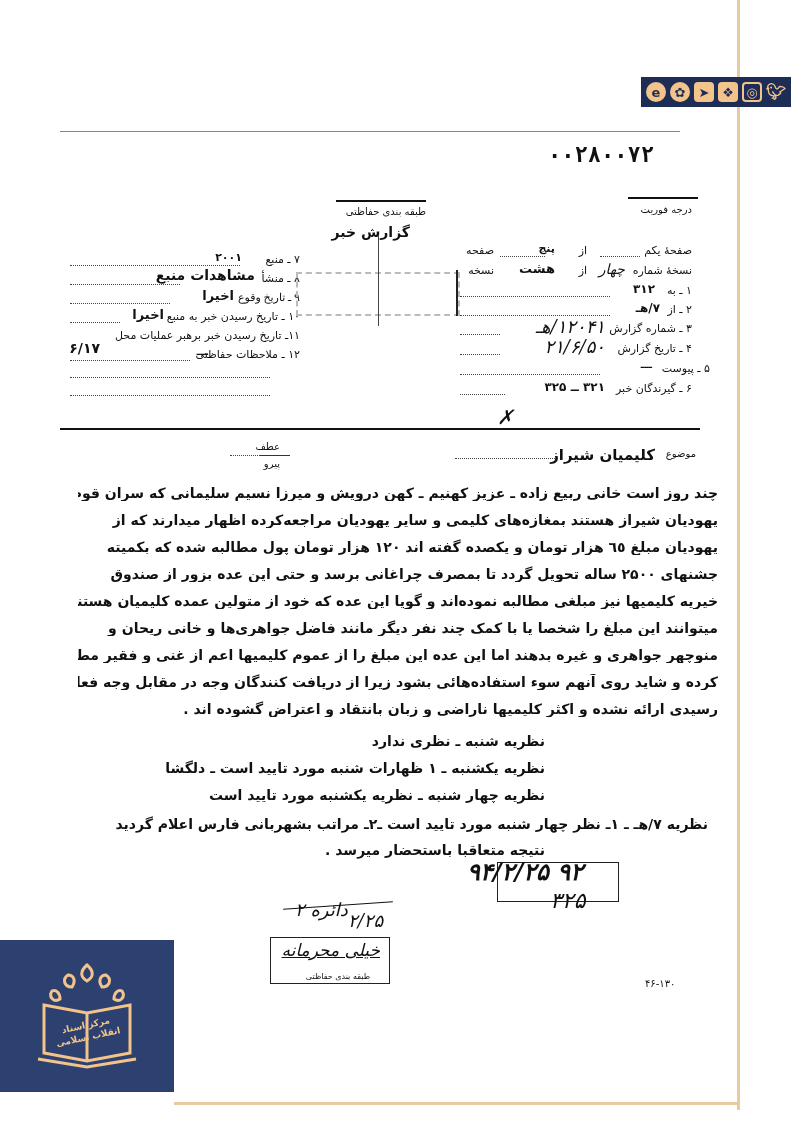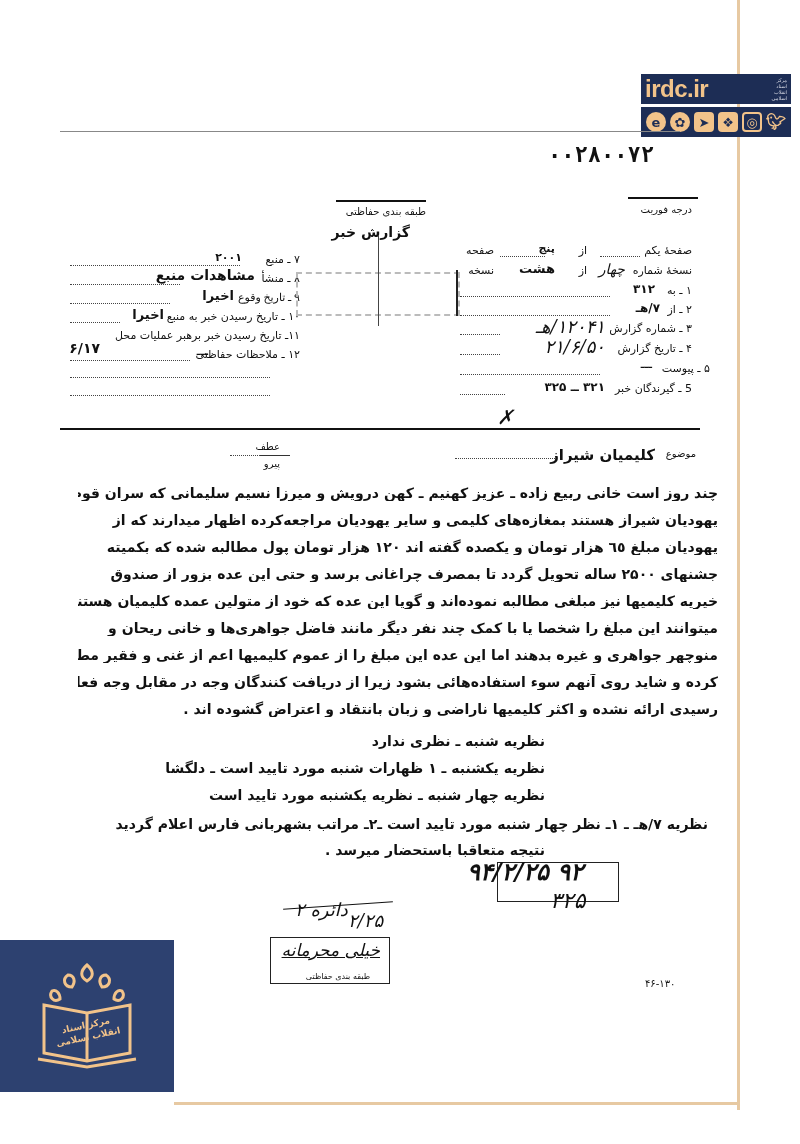--- a/index.html
+++ b/index.html
@@ -26,29 +26,20 @@
   .logo-box{position:absolute;left:0;top:940px;width:174px;height:152px;background:#2d4170;display:flex;align-items:center;justify-content:center;}
   .logo-inner{width:118px;height:118px;position:relative;}
 </style>
 </head>
 <body>
 
 <div class="frame-line" style="left:737px;top:0;width:3px;height:1110px;"></div>
 <div class="frame-line" style="left:174px;top:1102px;width:566px;height:3px;"></div>
 
 <div class="brand">
-  <div class="brand-top">
-    <span class="url">irdc.ir</span>
-    <div class="mini">
-      <div>مرکز</div>
-      <div>اسناد</div>
-      <div>انقلاب</div>
-      <div>اسلامی</div>
-    </div>
-  </div>
   <div class="brand-social">
     <span class="soc round">e</span>
     <span class="soc round">✿</span>
     <span class="soc">➤</span>
     <span class="soc">❖</span>
     <span class="soc outline">◎</span>
     <span class="soc" style="background:transparent;color:#f2c38a;font-size:16px;">🐦︎</span>
   </div>
 </div>
 
@@ -93,21 +84,21 @@
   <div class="dots" style="left:460px;top:334px;width:40px;"></div>
 
   <div class="t" style="right:108px;top:342px;">۴ ـ تاریخ گزارش</div>
   <div class="t hand" style="right:195px;top:336px;font-size:18px;">۲۱/۶/۵۰</div>
   <div class="dots" style="left:460px;top:354px;width:40px;"></div>
 
   <div class="t" style="right:90px;top:362px;text-align:right;">۵ ـ پیوست</div>
   <div class="t b" style="right:148px;top:358px;">ـــ</div>
   <div class="dots" style="left:460px;top:374px;width:140px;"></div>
 
-  <div class="t" style="right:108px;top:382px;">5 ـ گیرندگان خبر</div>
+  <div class="t" style="right:108px;top:382px;">۶ ـ گیرندگان خبر</div>
   <div class="t b" style="right:195px;top:380px;font-size:12px;">۳۲۱ ــ ۳۲۵</div>
   <div class="dots" style="left:460px;top:394px;width:45px;"></div>
 </div>
 
 <div>
   <div class="t" style="right:500px;top:253px;">۷ ـ منبع</div>
   <div class="t b" style="right:558px;top:251px;">۲۰۰۱</div>
   <div class="dots" style="left:70px;top:265px;width:170px;"></div>
 
   <div class="t" style="right:500px;top:272px;">۸ ـ منشأ</div>

